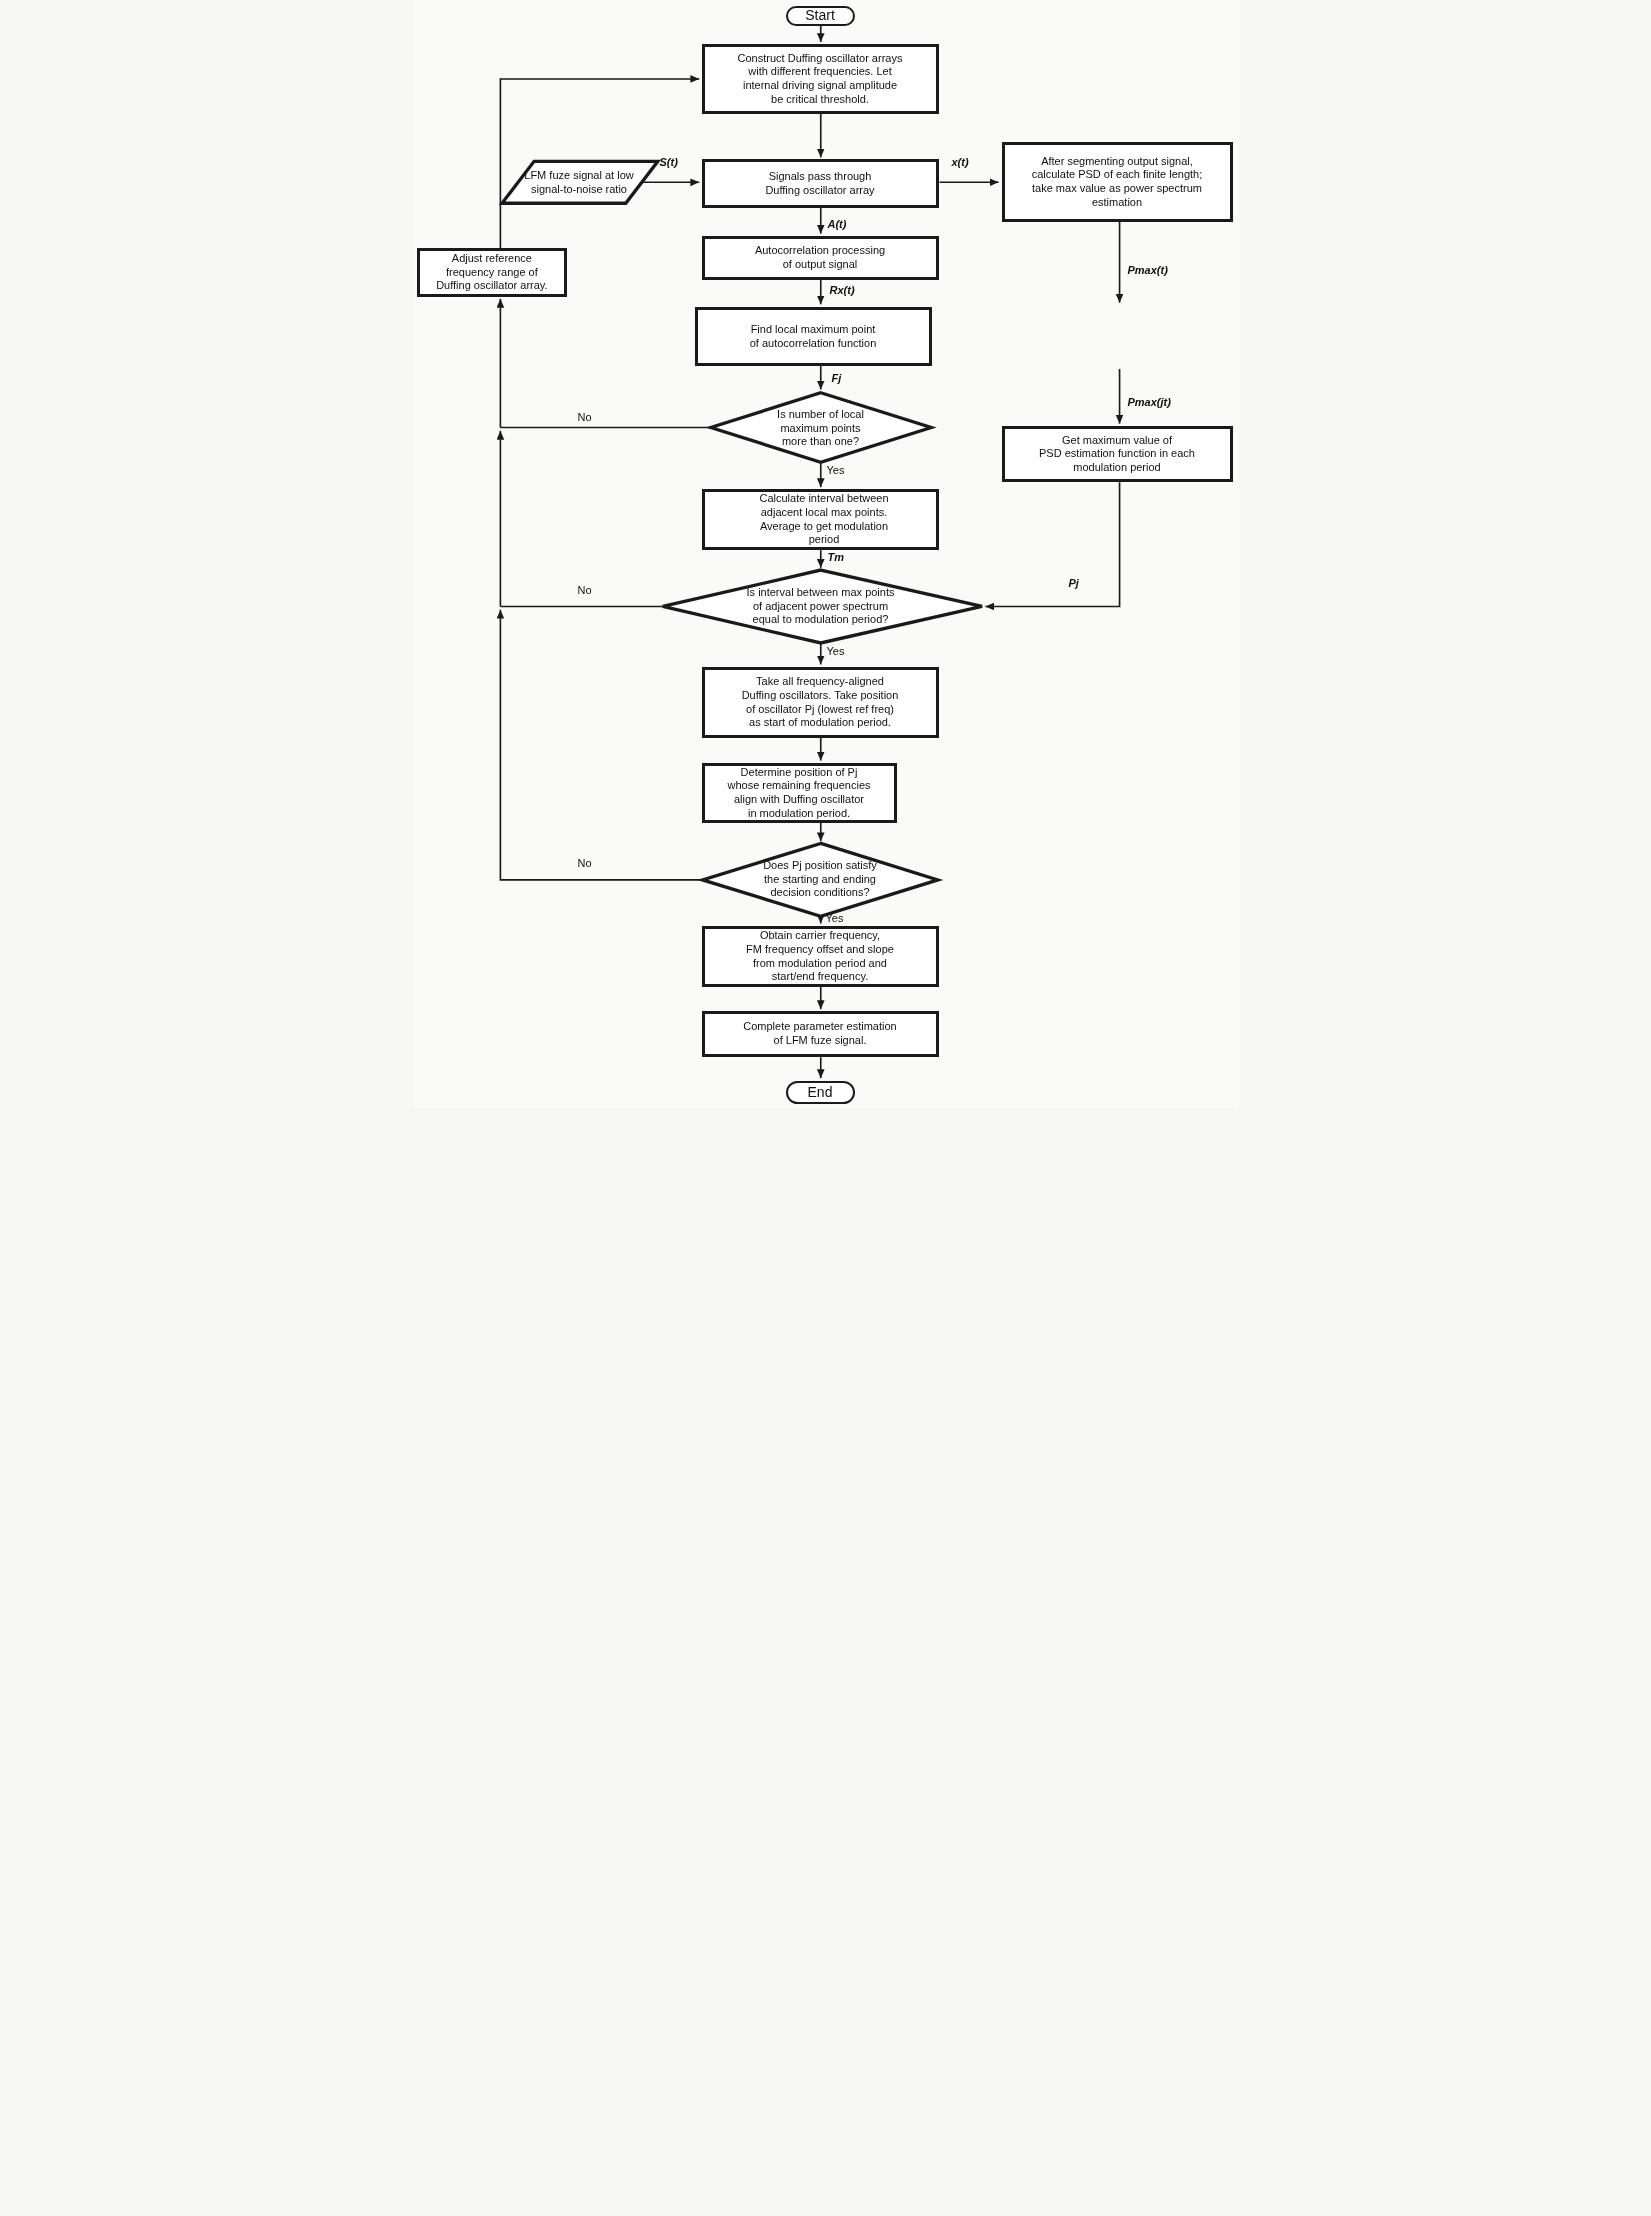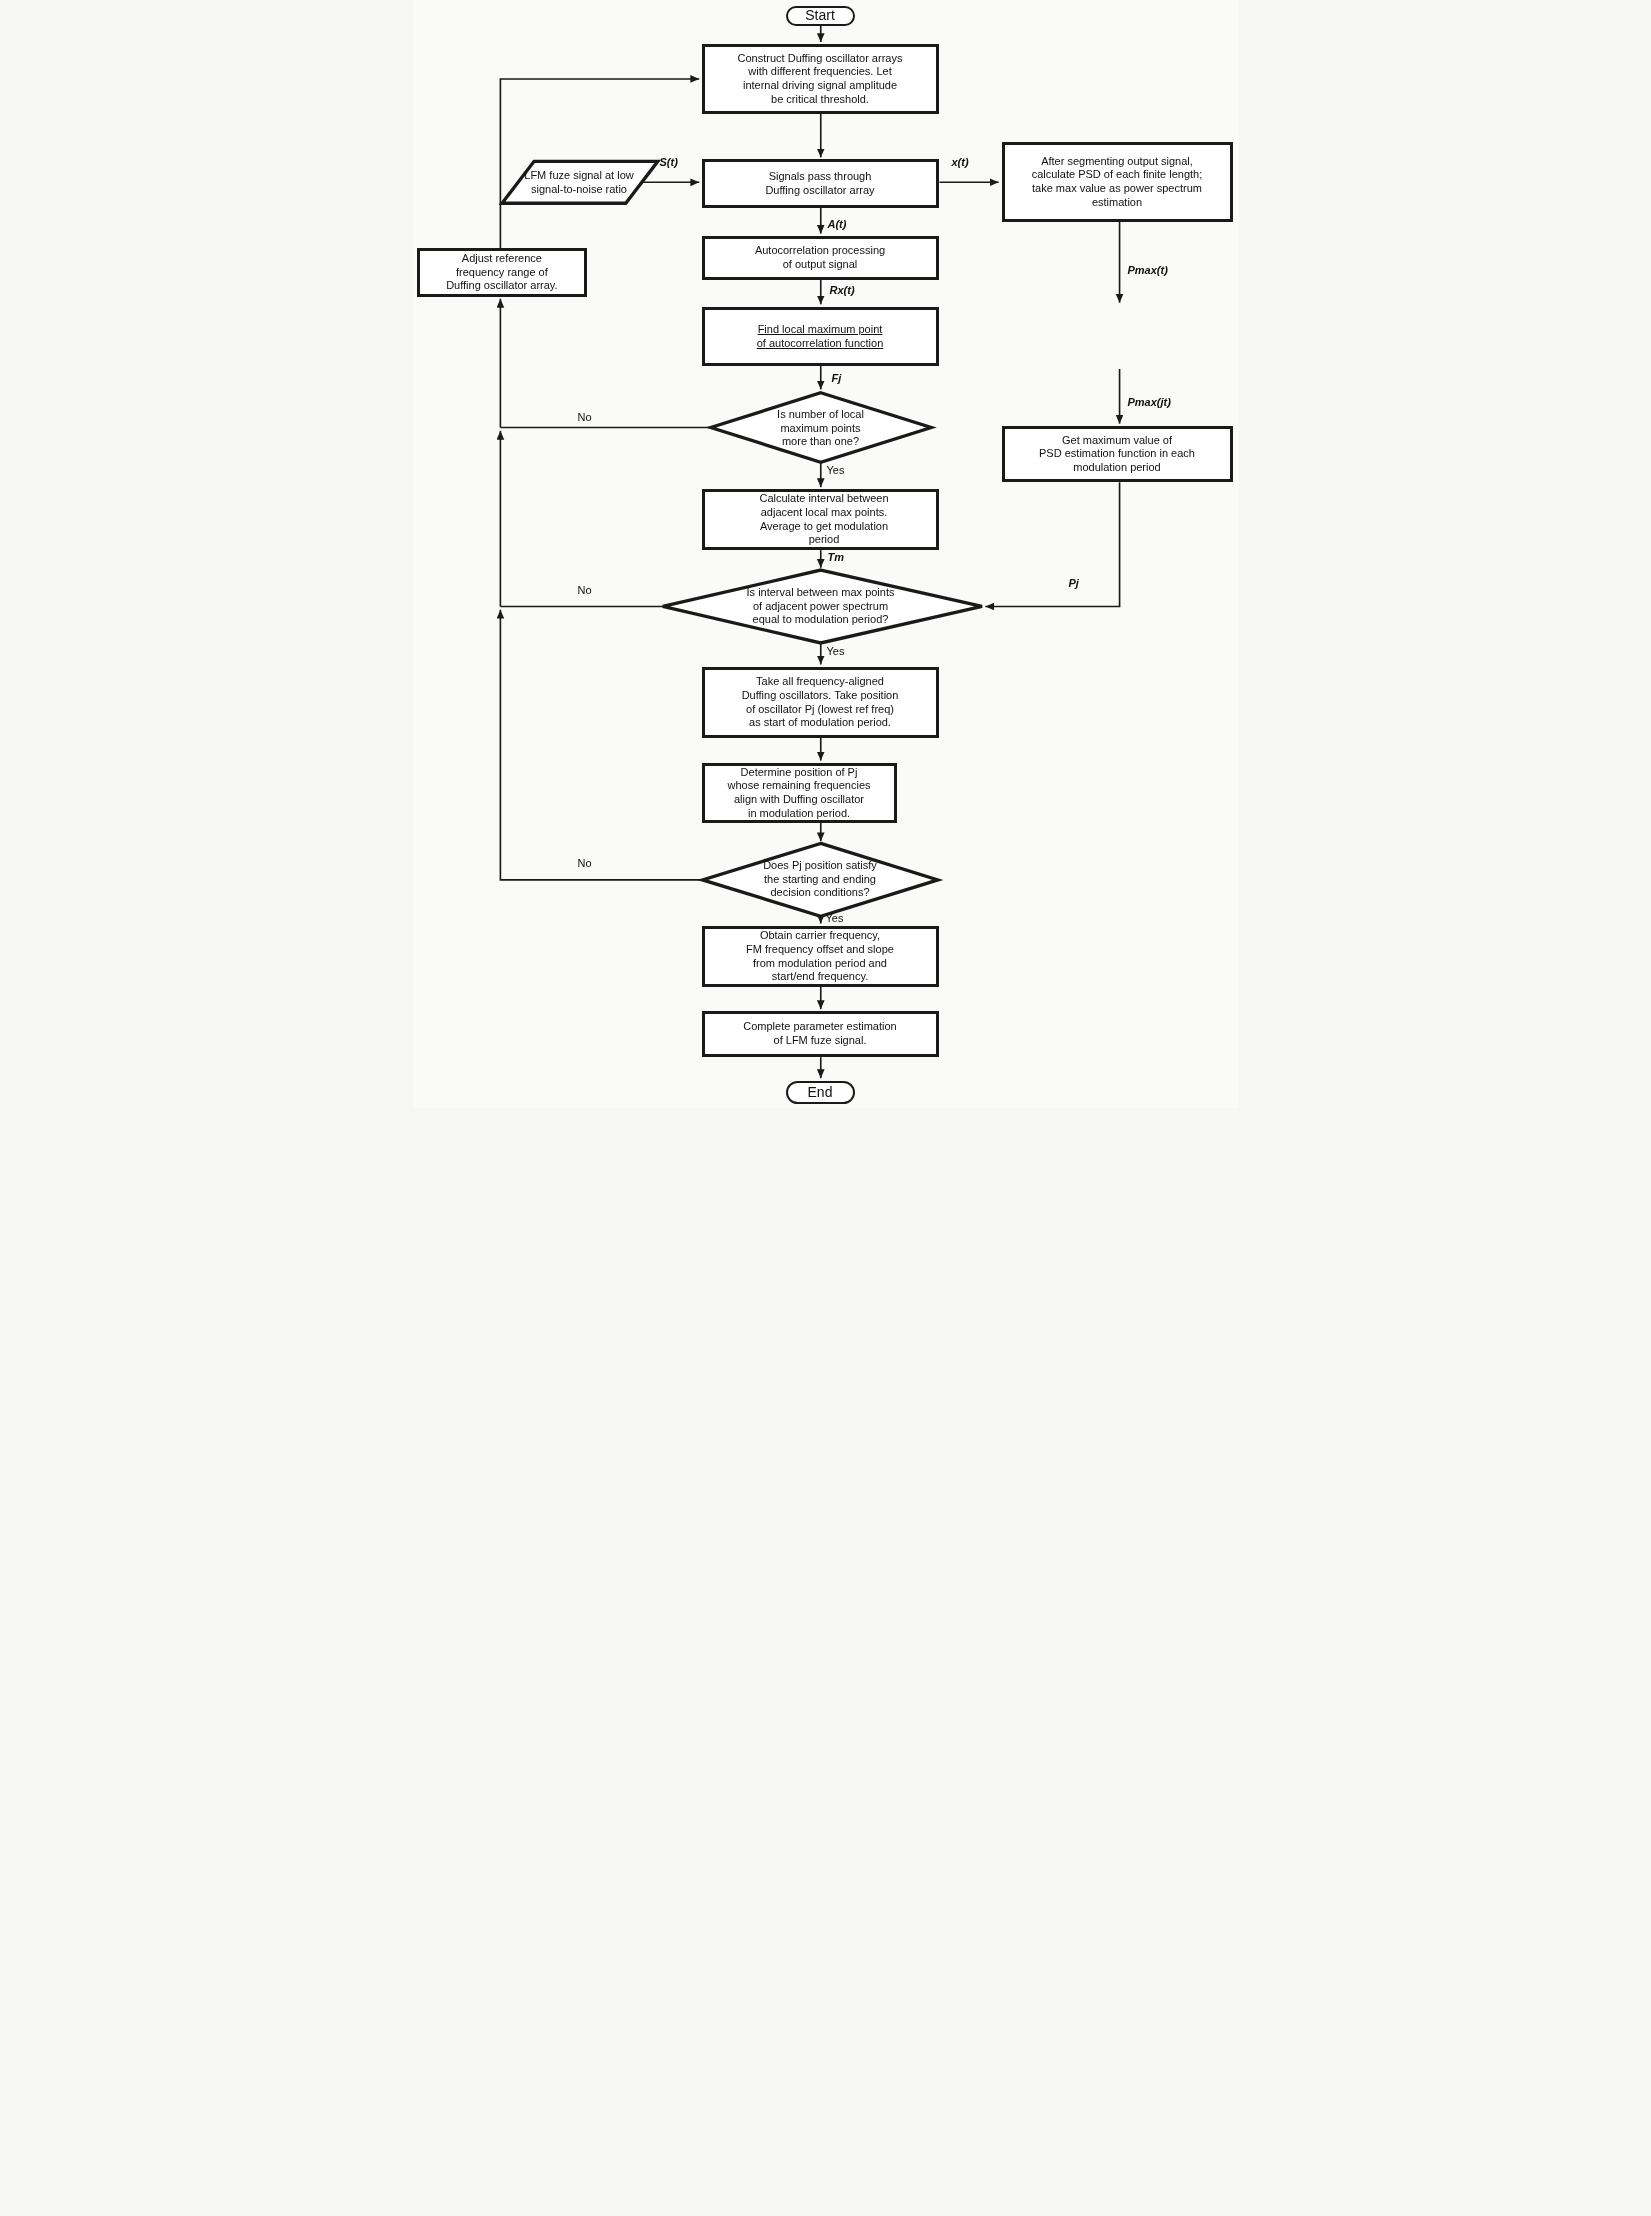--- a/index.html
+++ b/index.html
@@ -79,21 +79,21 @@
   <div class="node stadium" style="left:373px;top:1081px;width:69px;height:23px;">End</div>
 
   <div class="node rect" style="left:289px;top:44px;width:237px;height:70px;">Construct Duffing oscillator arrays
 with different frequencies. Let
 internal driving signal amplitude
 be critical threshold.</div>
   <div class="node rect" style="left:289px;top:159px;width:237px;height:49px;">Signals pass through
 Duffing oscillator array</div>
   <div class="node rect" style="left:289px;top:236px;width:237px;height:44px;">Autocorrelation processing
 of output signal</div>
-  <div class="node rect" style="left:289px;top:307px;width:237px;height:59px;text-decoration:underline;">Find local maximum point
+  <div class="node rect" style="left:282px;top:307px;width:237px;height:59px;">Find local maximum point
 of autocorrelation function</div>
   <div class="node rect" style="left:289px;top:489px;width:237px;height:61px;padding-left:8px;">Calculate interval between
 adjacent local max points.
 Average to get modulation
 period</div>
   <div class="node rect" style="left:289px;top:667px;width:237px;height:71px;">Take all frequency-aligned
 Duffing oscillators. Take position
 of oscillator Pj (lowest ref freq)
 as start of modulation period.</div>
   <div class="node rect" style="left:289px;top:763px;width:195px;height:60px;">Determine position of Pj
@@ -108,21 +108,21 @@
 of LFM fuze signal.</div>
 
   <div class="node rect" style="left:589px;top:142px;width:231px;height:80px;">After segmenting output signal,
 calculate PSD of each finite length;
 take max value as power spectrum
 estimation</div>
   <div class="node rect" style="left:589px;top:426px;width:231px;height:56px;">Get maximum value of
 PSD estimation function in each
 modulation period</div>
 
-  <div class="node rect" style="left:4.4px;top:248px;width:170px;height:49px;">Adjust reference
+  <div class="node rect" style="left:4.4px;top:248px;width:150px;height:49px;">Adjust reference
 frequency range of
 Duffing oscillator array.</div>
 
   <div class="node ghost" style="left:108px;top:166px;width:117px;height:33px;text-align:center;">LFM fuze signal at low
 signal-to-noise ratio</div>
   <div class="node ghost" style="left:325px;top:401px;width:166px;height:55px;">Is number of local
 maximum points
 more than one?</div>
   <div class="node ghost" style="left:281px;top:578px;width:254px;height:57px;">Is interval between max points
 of adjacent power spectrum

